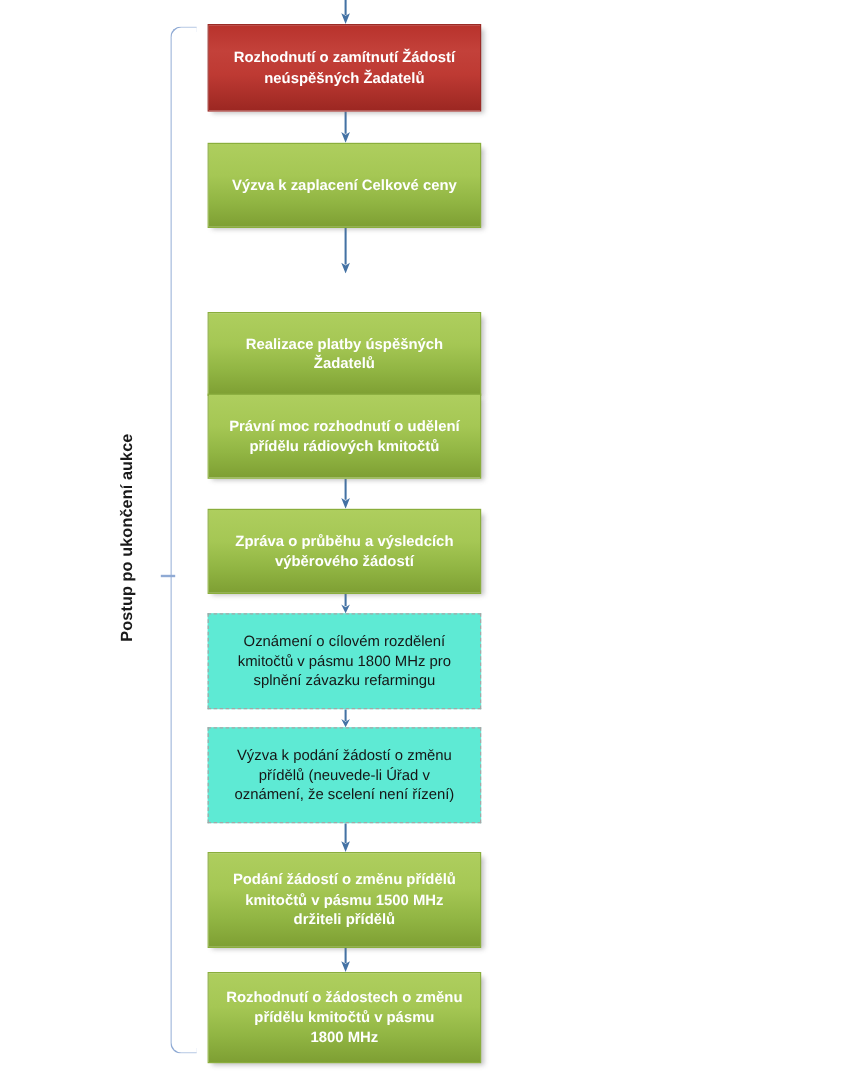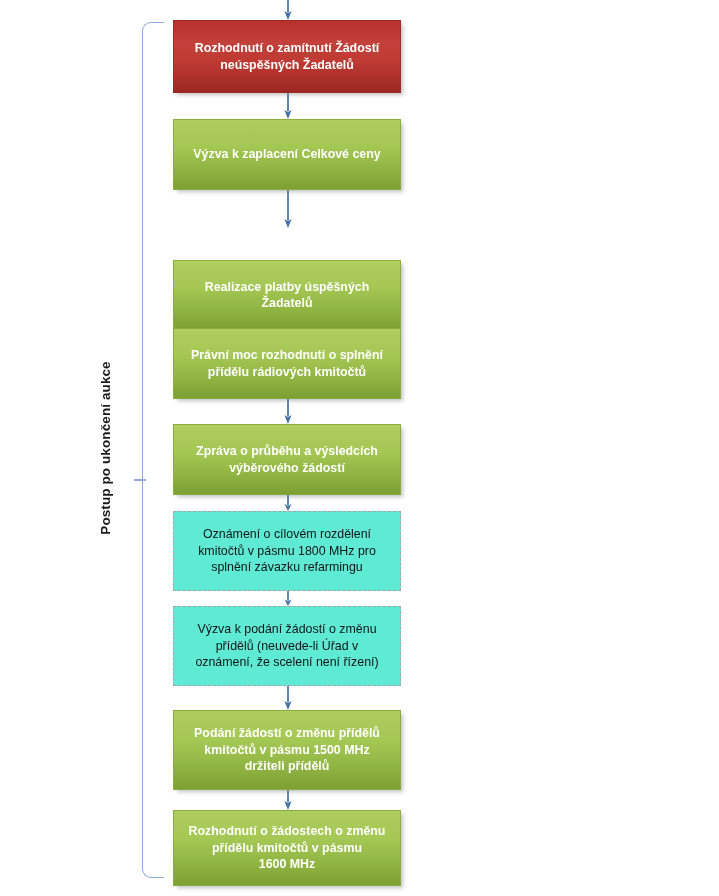--- a/index.html
+++ b/index.html
@@ -190,21 +190,21 @@
 neúspěšných Žadatelů</span>
       </div>
       <div class="node green" style="top: 119px; height: 71px;">
         <span class="txt">Výzva k zaplacení Celkové ceny</span>
       </div>
       <div class="node green" style="top: 236px; height: 70px; margin-top: 24px;">
         <span class="txt">Realizace platby úspěšných
 Žadatelů</span>
       </div>
       <div class="node green" style="top: 328px; height: 71px;">
-        <span class="txt">Právní moc rozhodnutí o splnění
+        <span class="txt">Právní moc rozhodnutí o udělení
 přídělu rádiových kmitočtů</span>
       </div>
       <div class="node green" style="top: 424px; height: 71px;">
         <span class="txt">Zpráva o průběhu a výsledcích
 výběrového žádostí</span>
       </div>
       <div class="node dashed" style="top: 511px; height: 80px;">
         <span class="txt">Oznámení o cílovém rozdělení
 kmitočtů v pásmu 1800 MHz pro
 splnění závazku refarmingu</span>
@@ -215,17 +215,17 @@
 oznámení, že scelení není řízení)</span>
       </div>
       <div class="node green" style="top: 710px; height: 80px;">
         <span class="txt">Podání žádostí o změnu přídělů
 kmitočtů v pásmu 1500 MHz
 držiteli přídělů</span>
       </div>
       <div class="node green" style="top: 810px; height: 76px;">
         <span class="txt">Rozhodnutí o žádostech o změnu
 přídělu kmitočtů v pásmu
-1600 MHz</span>
+1800 MHz</span>
       </div>
     </div>
 
 </div>
 
 </body></html>

